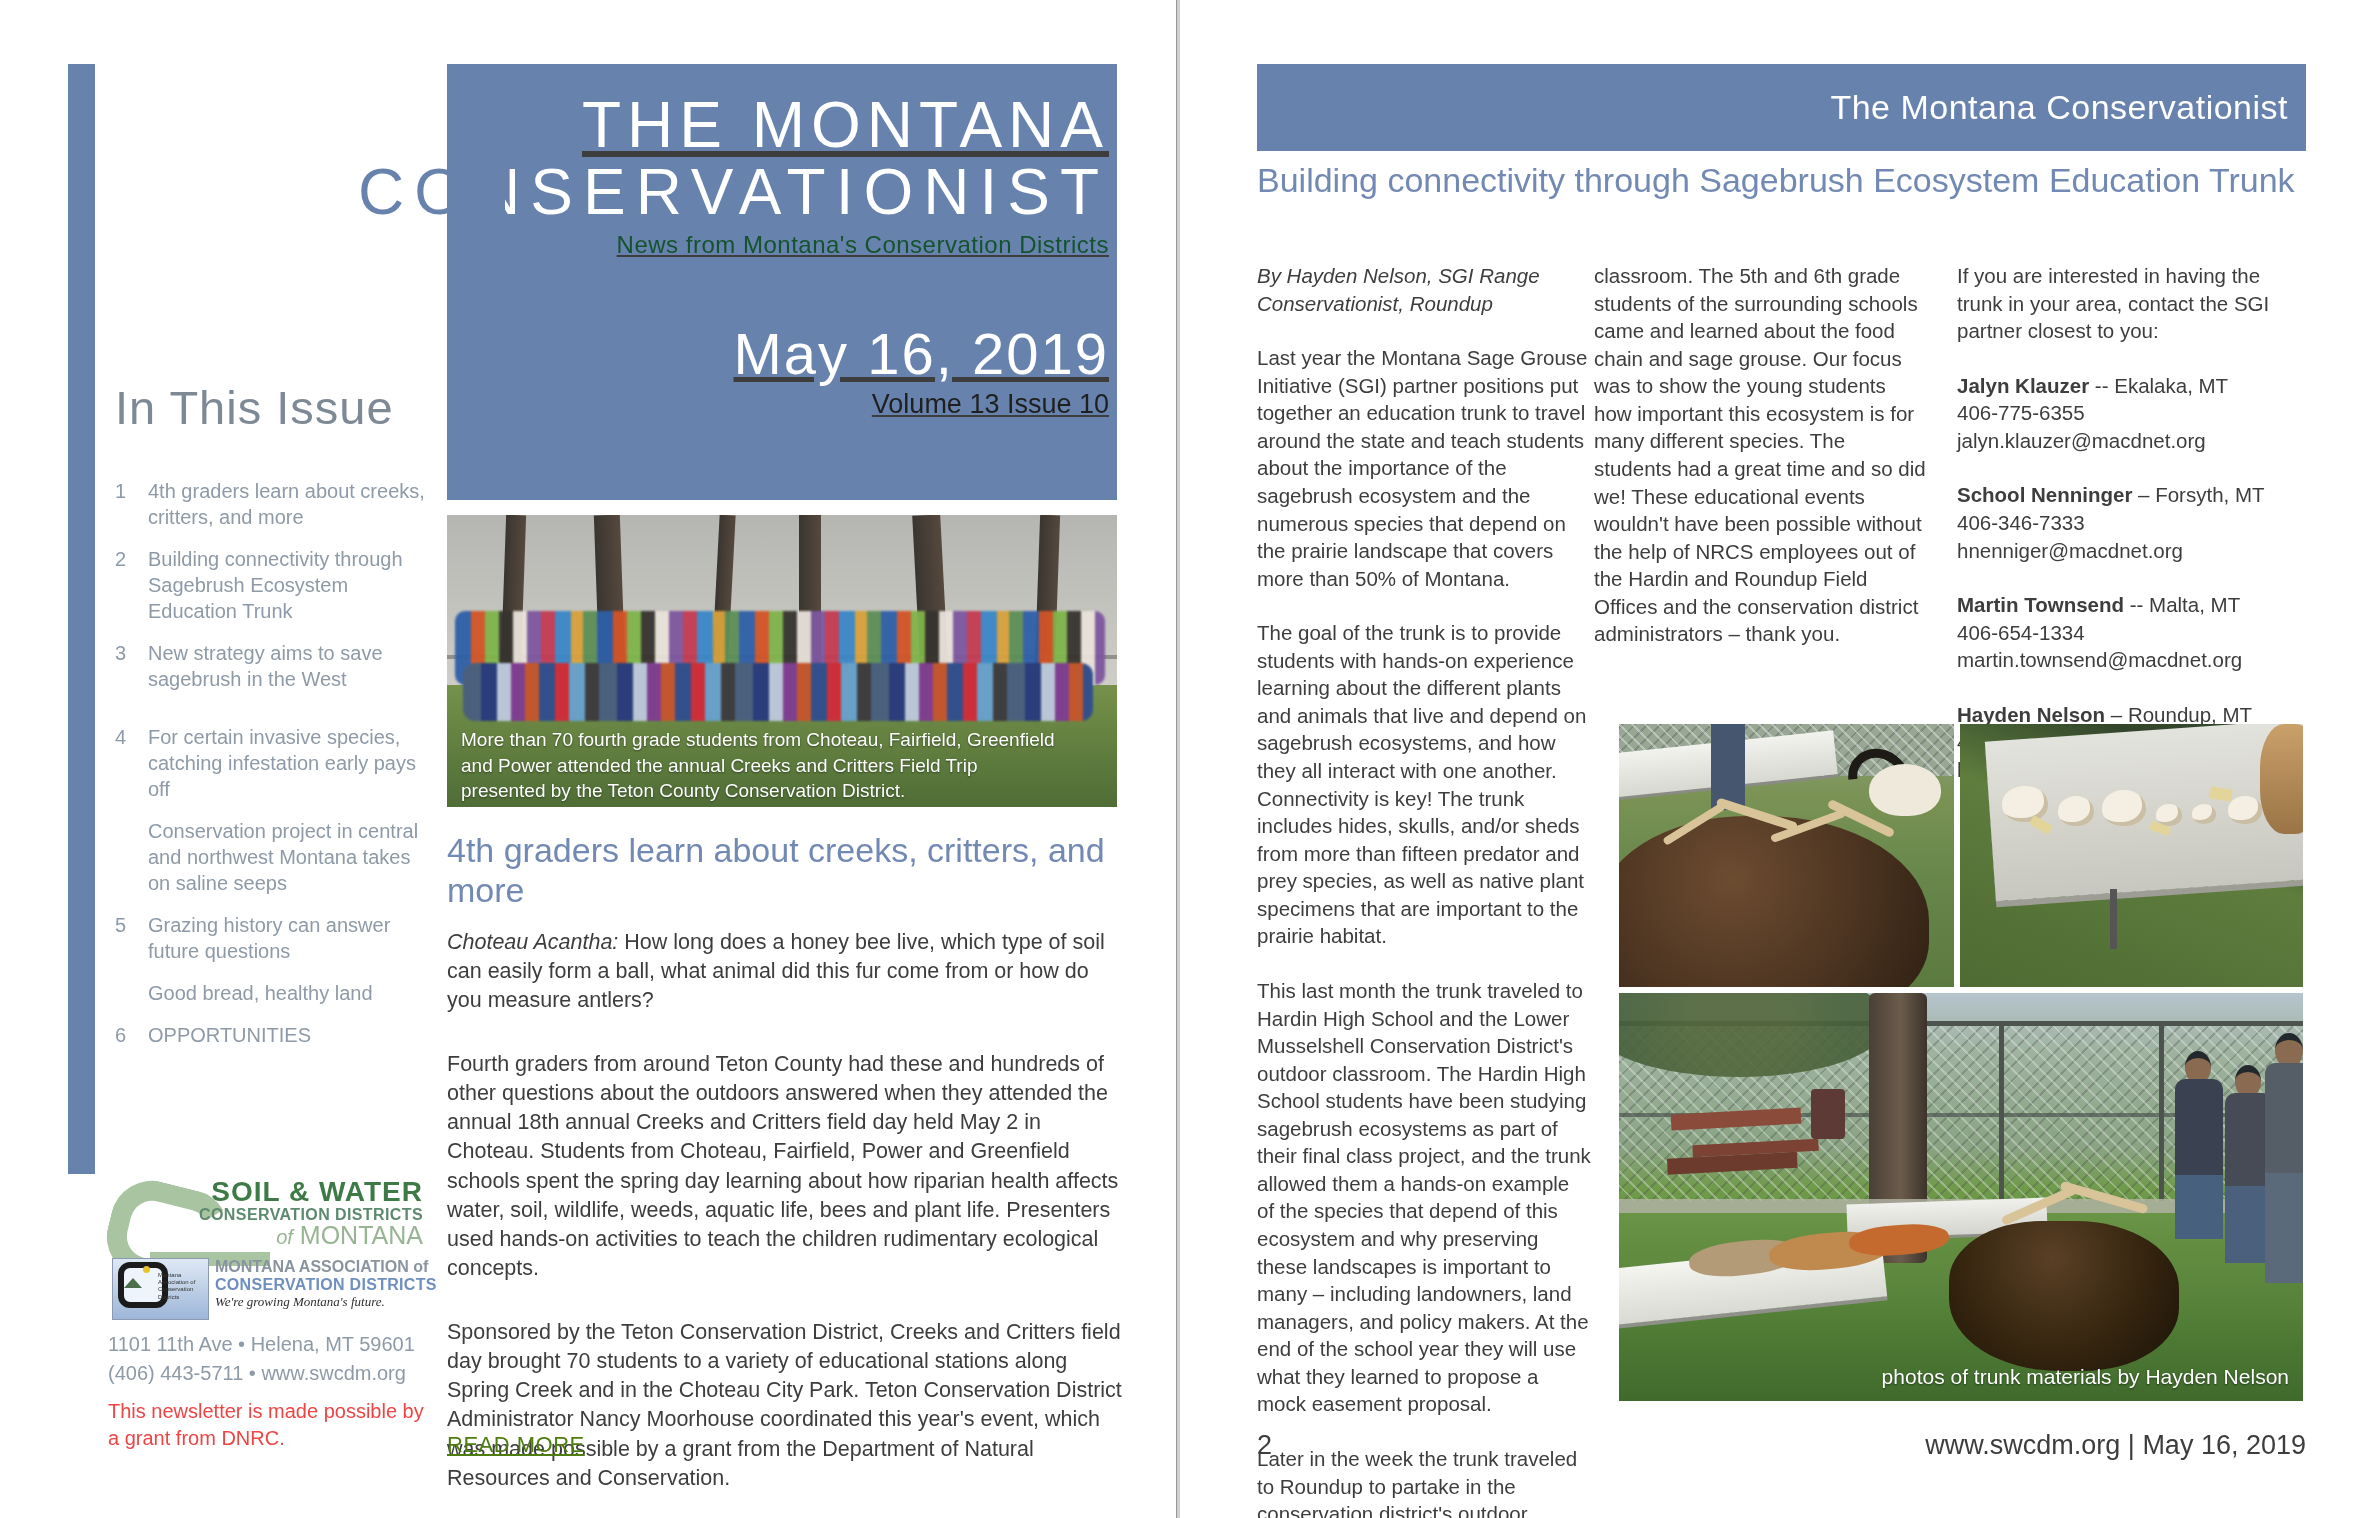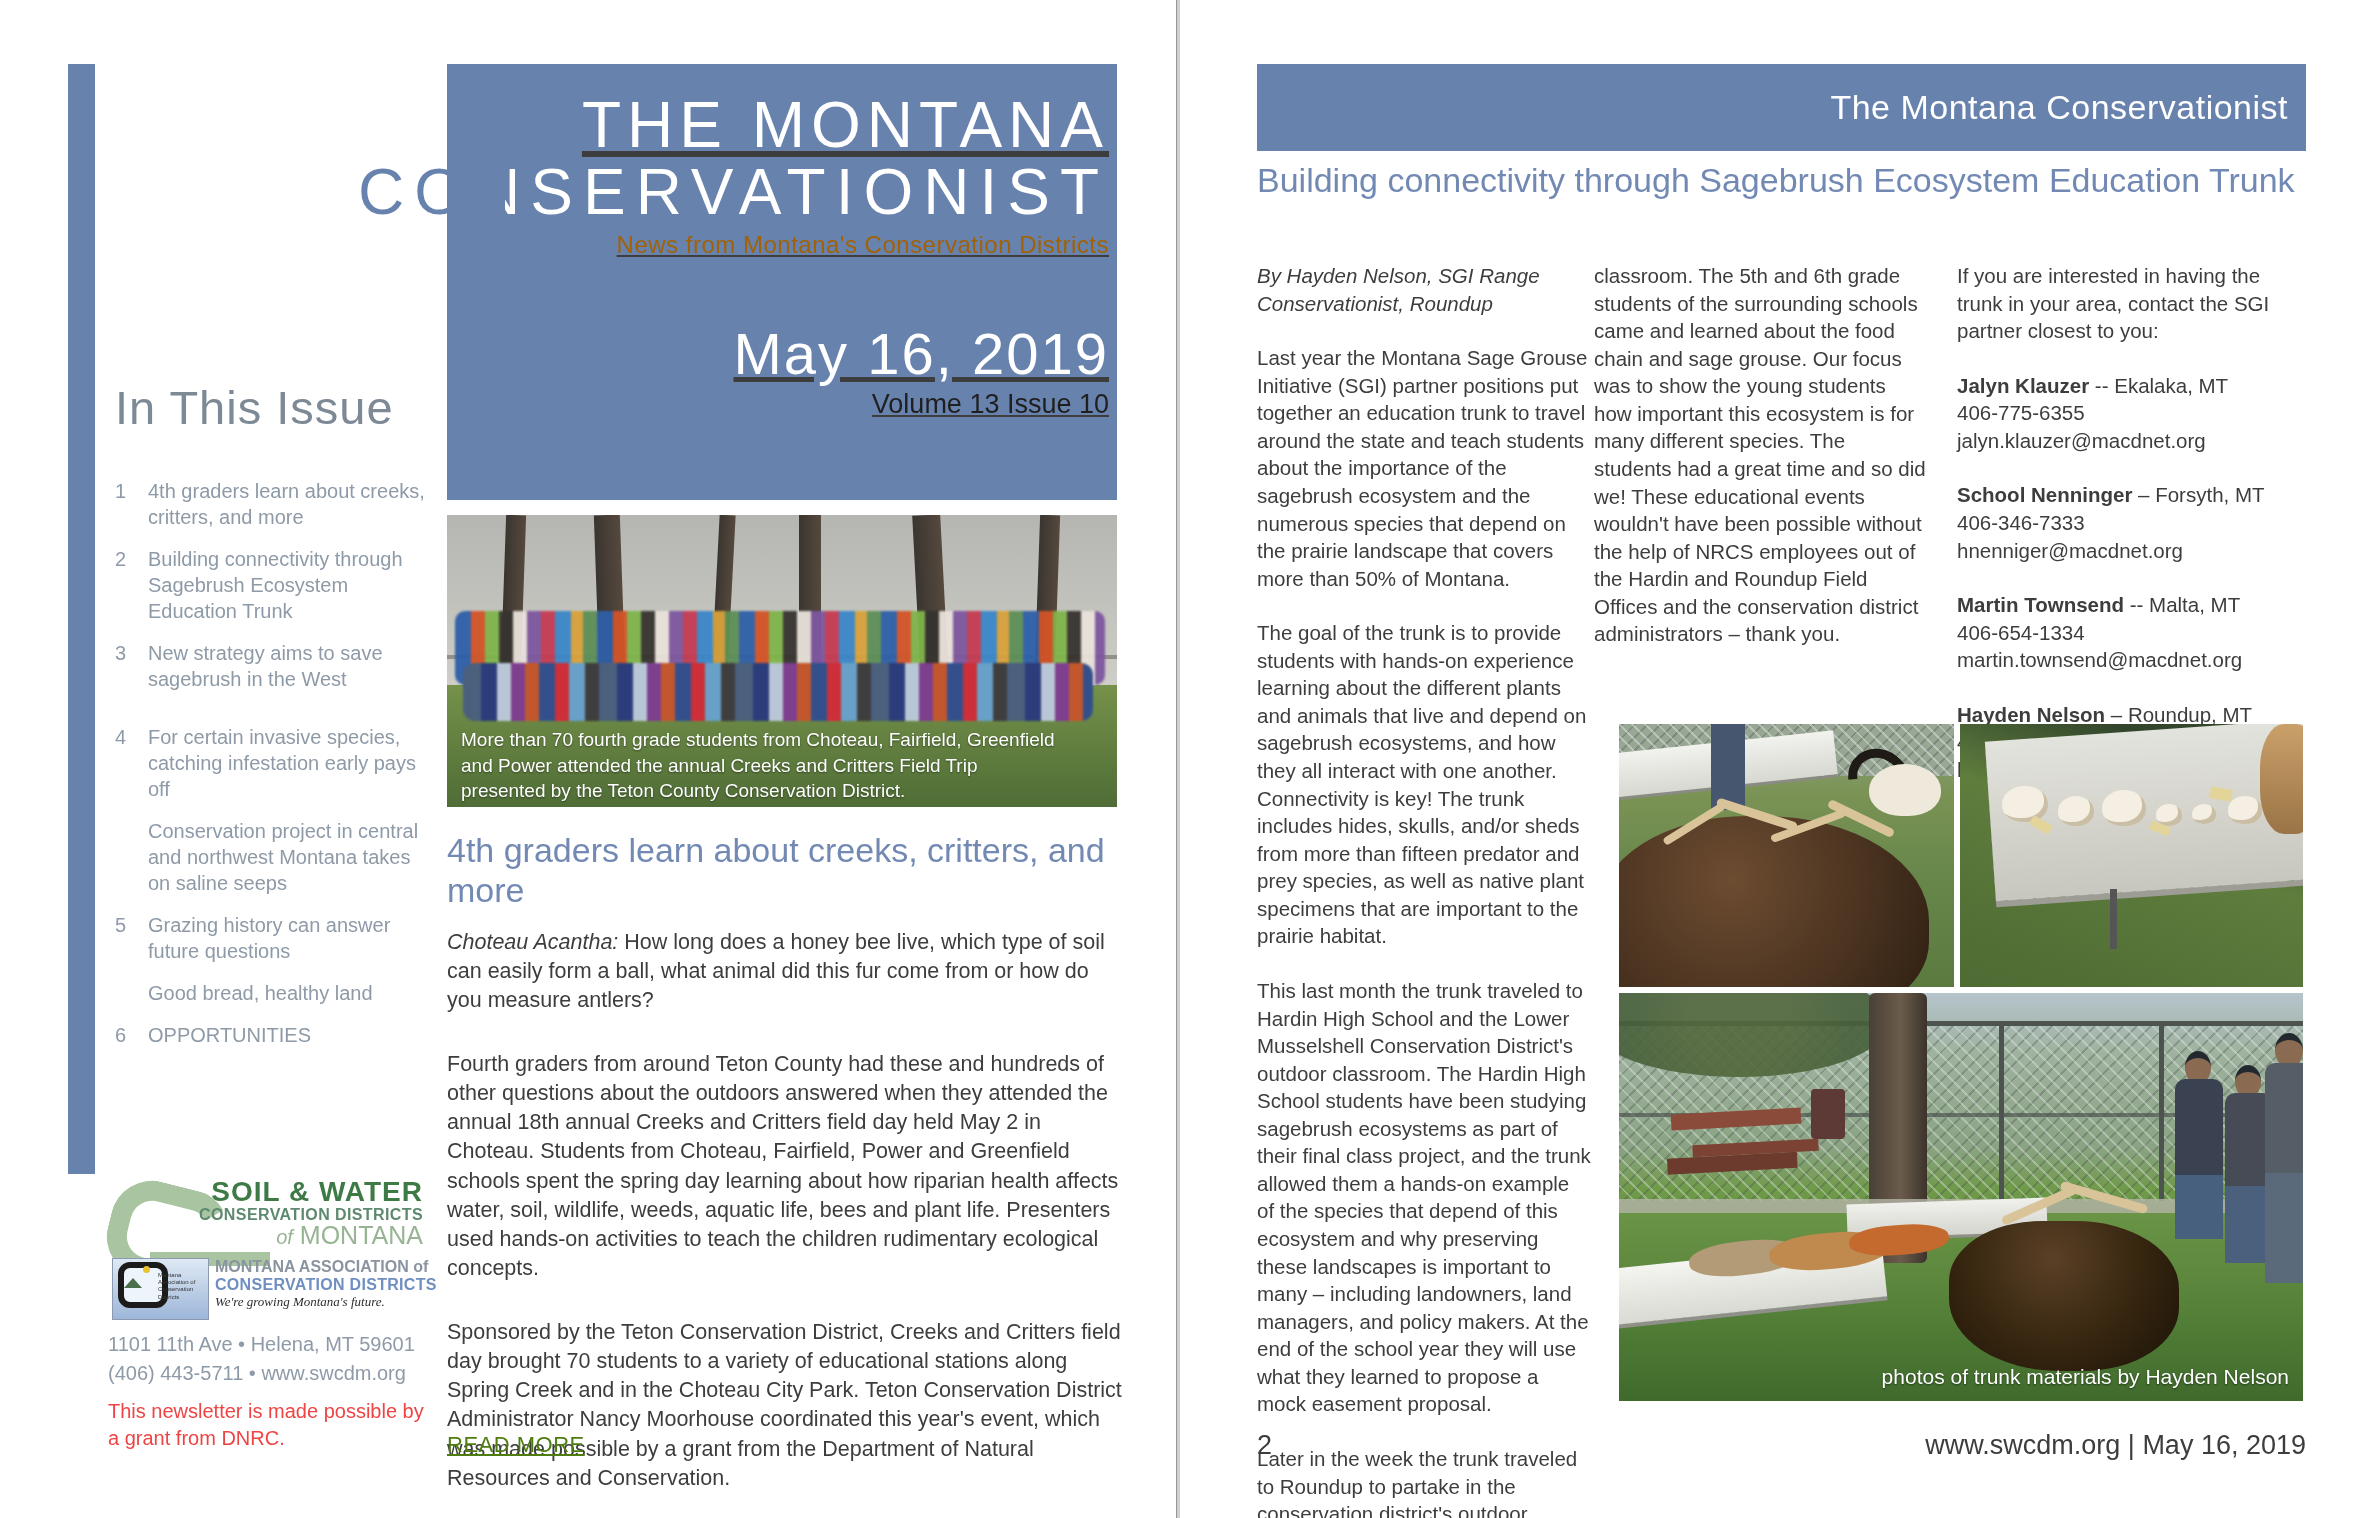--- a/index.html
+++ b/index.html
@@ -12,21 +12,21 @@
   .divider{left:1176px;top:0;width:3px;height:1518px;background:#cfcfcf;border-left:1px solid #979797;}
 
   
   .lbar{left:68px;top:64px;width:27px;height:1110px;}
   .mast-box{left:447px;top:64px;width:670px;height:436px;}
   .mast-wrap{left:180px;top:92px;width:929px;text-align:right;line-height:1.04;text-decoration:underline;}
   .mast-line1{font-size:64px;letter-spacing:6px;color:#ffffff;}
   .mast-line2{display:inline-block;font-size:64px;letter-spacing:10px;
       background:linear-gradient(90deg,#6882ae 147px,#ffffff 147px);
       -webkit-background-clip:text;background-clip:text;color:transparent;}
-  .mast-tag{font-size:24px;color:#a16207;margin-top:8px;letter-spacing:0.5px;}
+  .mast-tag{font-size:24px;color:#14532d;margin-top:8px;letter-spacing:0.5px;}
   .mast-date{font-size:58px;color:#ffffff;margin-top:66px;letter-spacing:2px;}
   .mast-vol{font-size:27px;color:#1f1f1f;margin-top:6px;}
 
   
   .toc-head{left:115px;top:380px;font-size:47px;color:#7e8996;letter-spacing:1px;}
   .toc{left:115px;top:478px;width:315px;}
   .toc-row{display:flex;margin-bottom:16px;color:#8e9aa7;font-size:20px;line-height:1.3;}
   .toc-num{width:33px;flex:0 0 33px;}
   .toc-txt{flex:1;}
 

